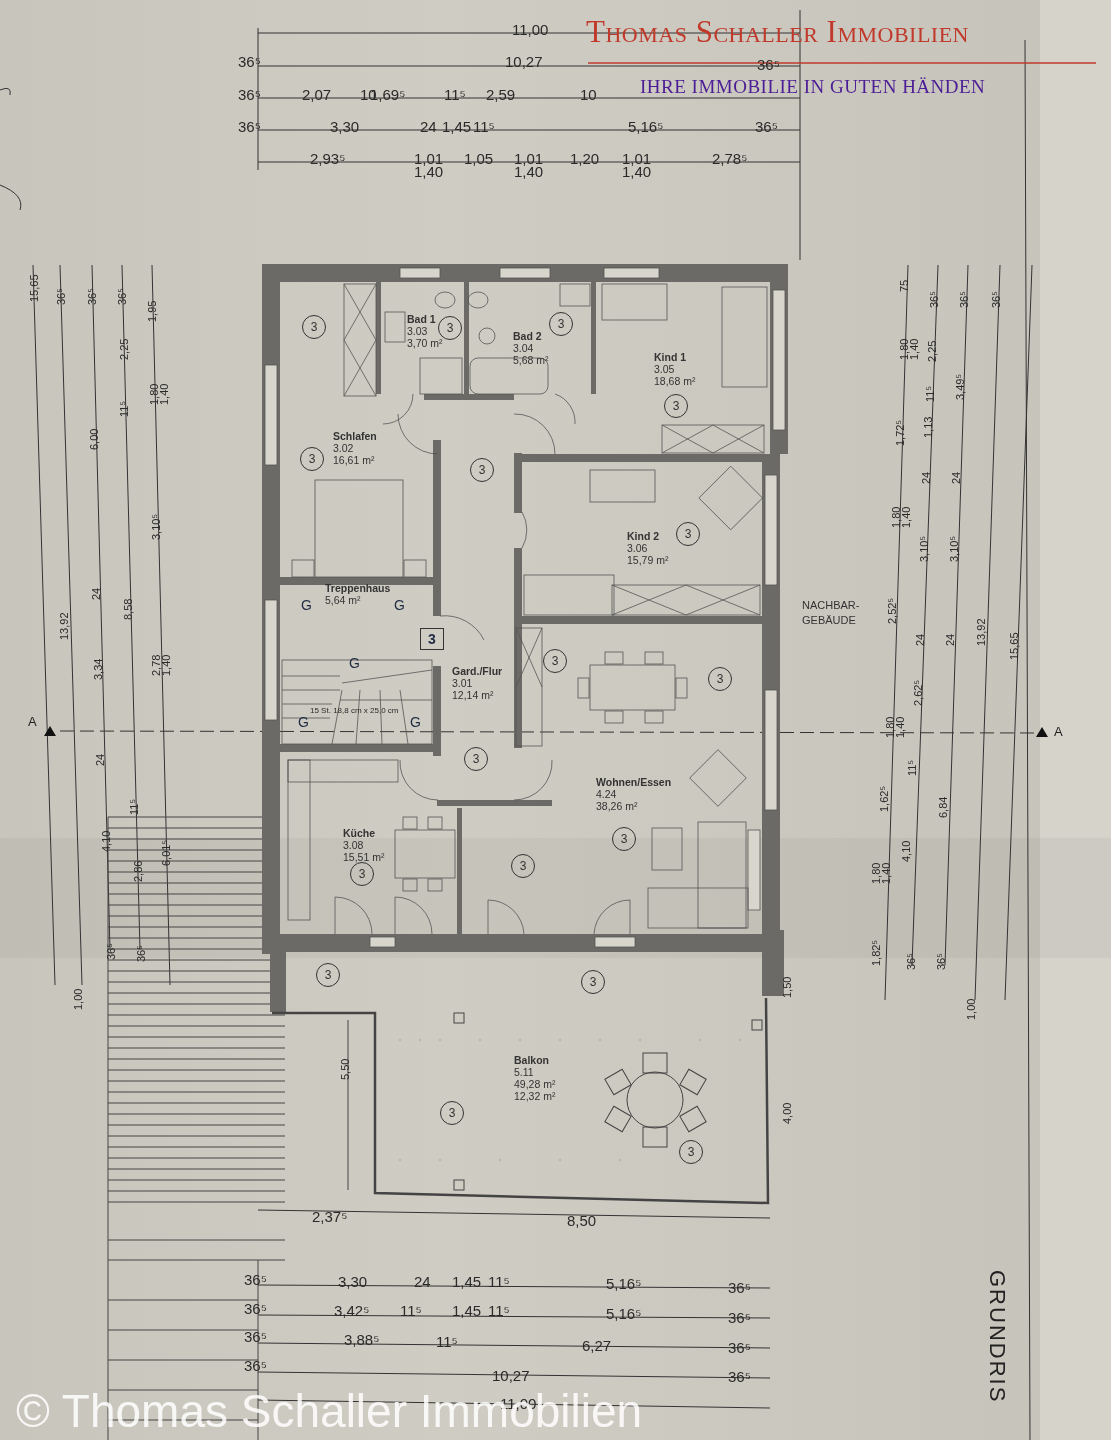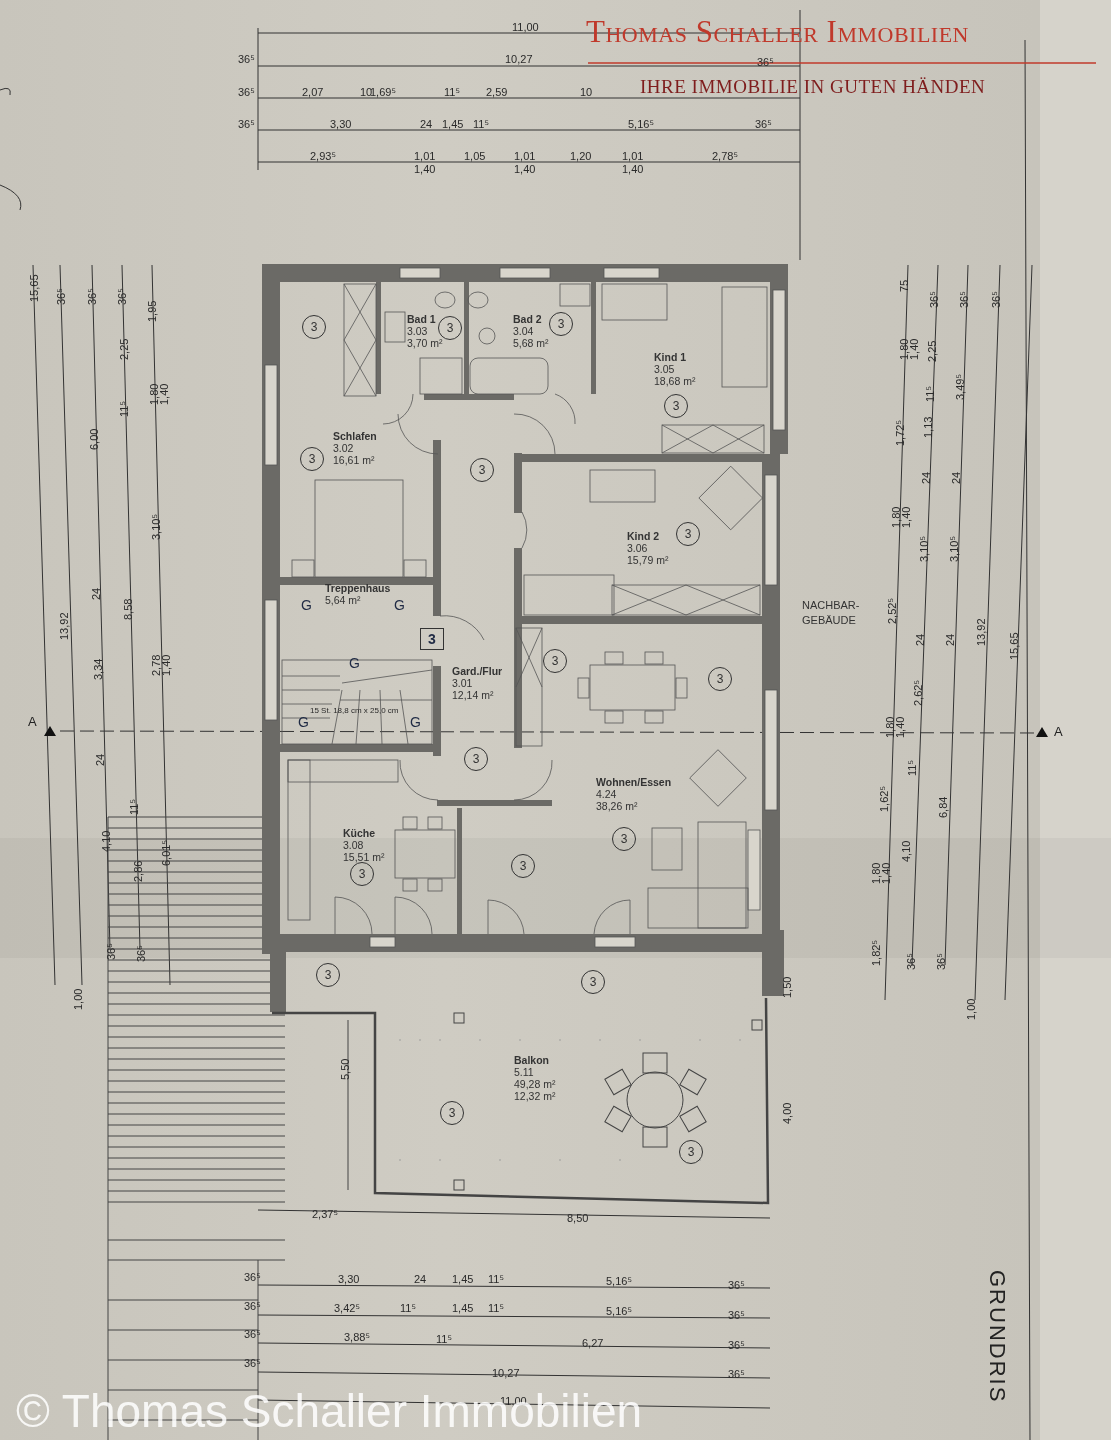--- a/index.html
+++ b/index.html
@@ -4,22 +4,22 @@
 <style>
   html, body { margin:0; padding:0; }
   body { width:1111px; height:1440px; overflow:hidden; background:#c9c6bd; font-family:"Liberation Sans", sans-serif; position:relative; }
   .sheet { position:absolute; left:0; top:0; width:1111px; height:1440px;
     background: linear-gradient(90deg,#c8c5bc 0%,#cfccc3 40%,#c6c3ba 100%); }
   .fold-right { position:absolute; left:1040px; top:0; width:71px; height:1440px; background:#d6d3cb; }
   .fold-band { position:absolute; left:0; top:838px; width:1111px; height:120px; background:rgba(0,0,0,0.04); }
   svg.plan { position:absolute; left:0; top:0; }
   .brand { position:absolute; left:586px; top:14px; color:#c0392b; font-family:"Liberation Serif", serif; font-size:31px; letter-spacing:0.5px; font-variant:small-caps; white-space:nowrap; }
   .brand-line { position:absolute; left:588px; top:62px; width:508px; height:2px; background:#c0392b; opacity:0.75; }
-  .tagline { position:absolute; left:640px; top:76px; color:#7f1d1d; font-family:"Liberation Serif", serif; font-size:19px; letter-spacing:0.5px; white-space:nowrap; }
-  .dim { position:absolute; font-size:11px; color:#2a2a2a; white-space:nowrap; }
+  .tagline { position:absolute; left:640px; top:76px; color:#4c1d95; font-family:"Liberation Serif", serif; font-size:19px; letter-spacing:0.5px; white-space:nowrap; }
+  .dim { position:absolute; font-size:15px; color:#2a2a2a; white-space:nowrap; }
   .vdim { position:absolute; font-size:11px; color:#2a2a2a; white-space:nowrap; transform:rotate(-90deg); transform-origin:left top; }
   .room { position:absolute; font-size:10.5px; color:#333; line-height:12px; }
   .room .name { font-weight:bold; }
   .badge { position:absolute; width:22px; height:22px; border:1.4px solid #333; border-radius:50%; font-size:12px; line-height:22px; text-align:center; color:#333; }
   .badge-sq { position:absolute; width:22px; height:20px; border:1.4px solid #333; font-size:14px; line-height:20px; text-align:center; color:#1f2a44; font-weight:bold; }
   .gmark { position:absolute; font-size:14px; color:#1f2a44; }
   .neighbor { position:absolute; left:802px; top:598px; font-size:11px; color:#333; line-height:15px; }
   .section-a { position:absolute; font-size:13px; color:#222; }
   .grundriss-wrap { position:absolute; left:1010px; top:1270px; }
   .watermark { position:absolute; left:16px; top:1384px; font-size:46px; color:rgba(255,255,255,0.85); white-space:nowrap; }
@@ -313,21 +313,21 @@
 <span class="dim" style="left:570px;top:150px">1,20</span>
 <span class="dim" style="left:622px;top:150px">1,01</span>
 <span class="dim" style="left:622px;top:163px">1,40</span>
 <span class="dim" style="left:712px;top:150px">2,78⁵</span>
 
 <div class="room" style="left:407px;top:313px">
   <div class="name">Bad 1</div>
   <div>3.03</div>
   <div>3,70 m²</div>
 </div>
-<div class="room" style="left:513px;top:313px">
+<div class="room" style="left:513px;top:330px">
   <div class="name">Bad 2</div>
   <div>3.04</div>
   <div>5,68 m²</div>
 </div>
 <div class="room" style="left:654px;top:351px">
   <div class="name">Kind 1</div>
   <div>3.05</div>
   <div>18,68 m²</div>
 </div>
 <div class="room" style="left:333px;top:430px">

